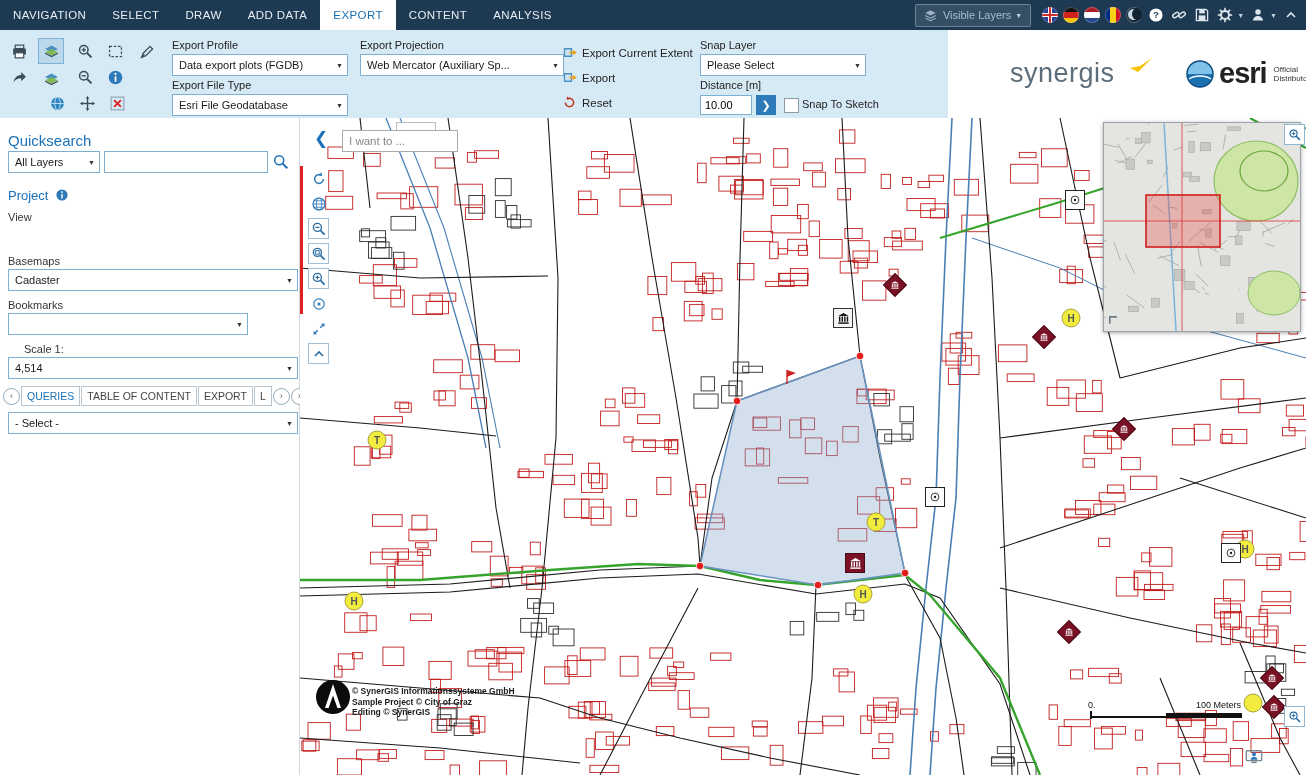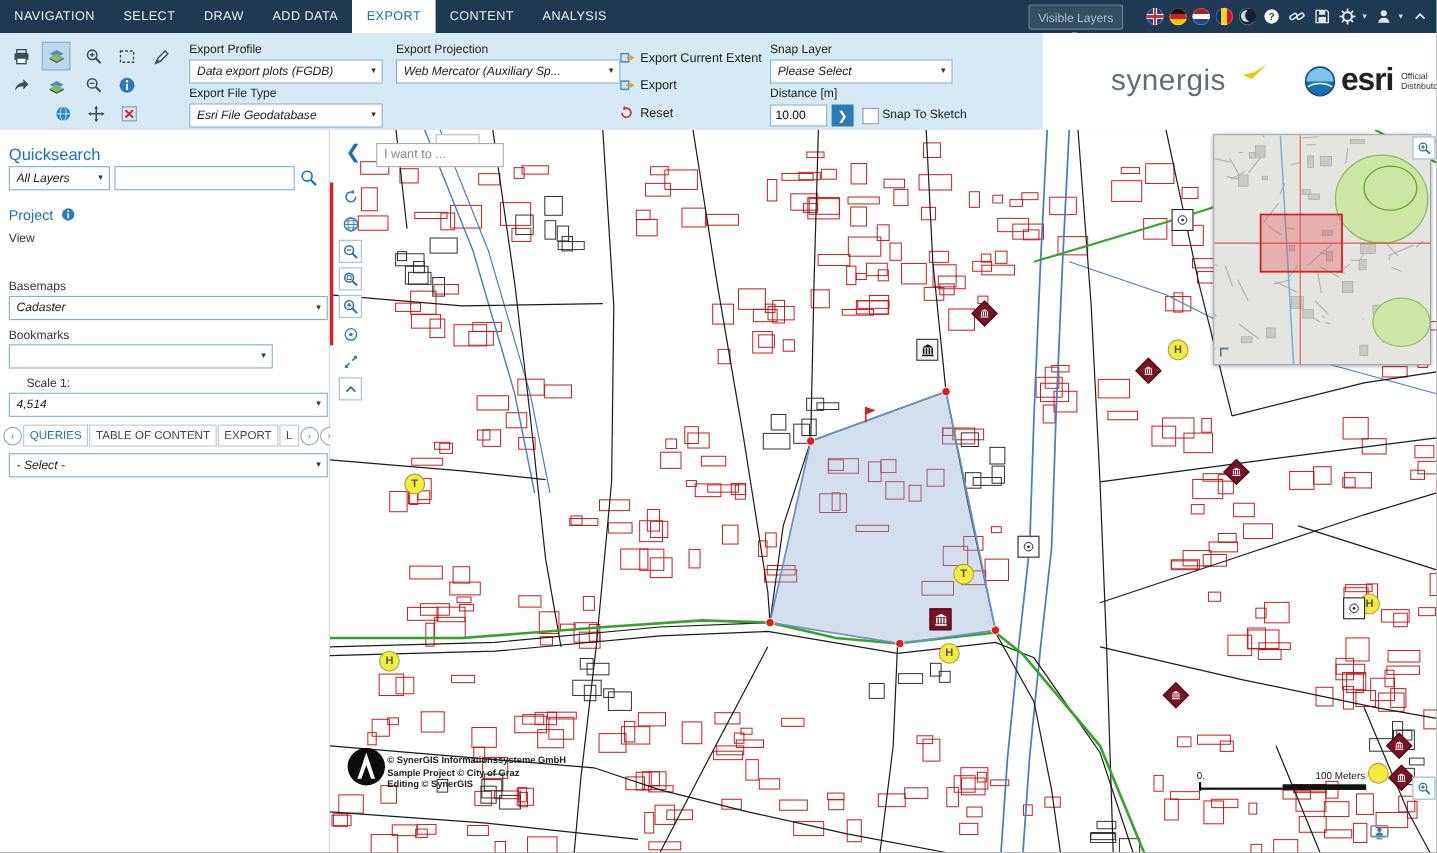--- a/index.html
+++ b/index.html
@@ -4,22 +4,22 @@
 <style>
   html,body{margin:0;padding:0;background:#666;}
   #app{position:relative;width:1306px;height:775px;background:#fff;overflow:hidden;
        font-family:"Liberation Sans",sans-serif;-webkit-font-smoothing:antialiased;}
   
   #menubar{position:absolute;left:0;top:0;width:1306px;height:30px;background:#1d3a52;display:flex;align-items:stretch;}
   #mtabs{display:flex;}
   .mtab{padding:0 13px;line-height:30px;font-size:11.5px;color:#e8eef3;letter-spacing:.4px;cursor:pointer;white-space:nowrap;}
   .mtab.active{background:#ffffff;color:#1a6fae;}
   #mbar-right{position:absolute;right:6px;top:0;height:30px;display:flex;align-items:center;gap:5px;}
-  #visible-layers{display:flex;align-items:center;gap:6px;height:21px;padding:0 8px;margin-right:16px;
-     background:rgba(255,255,255,.10);border:1px solid rgba(180,200,215,.45);border-radius:2px;color:#a8bdcd;font-size:11px;cursor:pointer;flex-direction:column;}
+  #visible-layers{display:flex;align-items:center;gap:6px;height:21px;padding:0 8px;margin-right:6px;
+     background:rgba(255,255,255,.10);border:1px solid rgba(180,200,215,.45);border-radius:2px;color:#a8bdcd;font-size:11px;cursor:pointer;}
   .flag{width:16px;height:16px;border-radius:50%;overflow:hidden;position:relative;flex:0 0 auto;cursor:pointer;box-shadow:0 0 0 1px rgba(255,255,255,.25) inset;}
   .flag-uk{background-color:#26418f;background-image:
      linear-gradient(0deg,transparent 44%,#d02c2c 44%,#d02c2c 56%,transparent 56%),
      linear-gradient(90deg,transparent 44%,#d02c2c 44%,#d02c2c 56%,transparent 56%),
      linear-gradient(0deg,transparent 36%,#fff 36%,#fff 64%,transparent 64%),
      linear-gradient(90deg,transparent 36%,#fff 36%,#fff 64%,transparent 64%);}
   .flag-de{background:linear-gradient(#111 33%,#cf2020 33%,#cf2020 66%,#f3c300 66%);}
   .flag-nl{background:linear-gradient(#ae1c28 33%,#fff 33%,#fff 66%,#21468b 66%);}
   .flag-ro{background:linear-gradient(90deg,#002b7f 33%,#fcd116 33%,#fcd116 66%,#ce1126 66%);}
   .night{width:16px;height:16px;border-radius:50%;background:#0e2234;position:relative;overflow:hidden;cursor:pointer;box-shadow:0 0 0 1px rgba(255,255,255,.3) inset;}
@@ -28,21 +28,21 @@
   .mico{width:18px;height:18px;color:#dde6ee;display:flex;align-items:center;justify-content:center;cursor:pointer;}
   .mico svg{width:16px;height:16px;}
   .mcaret{font-size:7px;color:#c6d2dc;margin-left:-2px;cursor:pointer;}
   
   #ribbon{position:absolute;left:0;top:30px;width:1306px;height:88px;background:#d6eaf6;border-bottom:1px solid #c2d8e6;}
   #ribbon-white{position:absolute;left:948px;top:0;width:358px;height:88px;background:#ffffff;}
   .tool{position:absolute;width:22px;height:22px;display:flex;align-items:center;justify-content:center;color:#3c4c58;cursor:pointer;}
   .tool svg{width:17px;height:17px;}
   .tool.sel{background:#bcd9ec;border:1px solid #7fb2d4;width:26px;height:26px;}
   .lbl{position:absolute;font-size:11px;color:#222;white-space:nowrap;}
-  .sel{position:absolute;background:#fff;border:1px solid #7fb0d2;height:22px;box-sizing:border-box;font-size:11px;color:#1a1a1a;cursor:pointer;font-style:italic;}
+  .sel{position:absolute;background:#fff;border:1px solid #7fb0d2;height:22px;box-sizing:border-box;font-size:11px;color:#1a1a1a;cursor:pointer;}
   .sel .tx{position:absolute;left:6px;right:16px;top:0;line-height:20px;white-space:nowrap;overflow:hidden;}
   .sel .car{position:absolute;right:4px;top:50%;transform:translateY(-50%);font-size:7px;color:#333;}
   .rbtn{position:absolute;display:flex;align-items:center;gap:5px;font-size:11.5px;color:#222;cursor:pointer;white-space:nowrap;}
   .rbtn svg{width:15px;height:15px;}
   #distance-input{position:absolute;left:700px;top:65px;width:52px;height:20px;border:1px solid #7fb0d2;font-size:11px;padding:0 4px;box-sizing:border-box;font-family:"Liberation Sans",sans-serif;}
   #distance-go{position:absolute;left:756px;top:65px;width:20px;height:20px;background:#2e79b8;color:#fff;display:flex;align-items:center;justify-content:center;font-size:11px;cursor:pointer;}
   #snap-check{position:absolute;left:784px;top:68px;width:13px;height:13px;background:#fff;border:1px solid #8a9aa6;cursor:pointer;}
   #synergis-logo{position:absolute;left:1010px;top:28px;font-size:27px;color:#5d6e7a;letter-spacing:.5px;}
   #synergis-swoosh{position:absolute;left:1128px;top:26px;width:26px;height:20px;}
   #esri-logo{position:absolute;left:1185px;top:27px;display:flex;align-items:center;gap:4px;}

